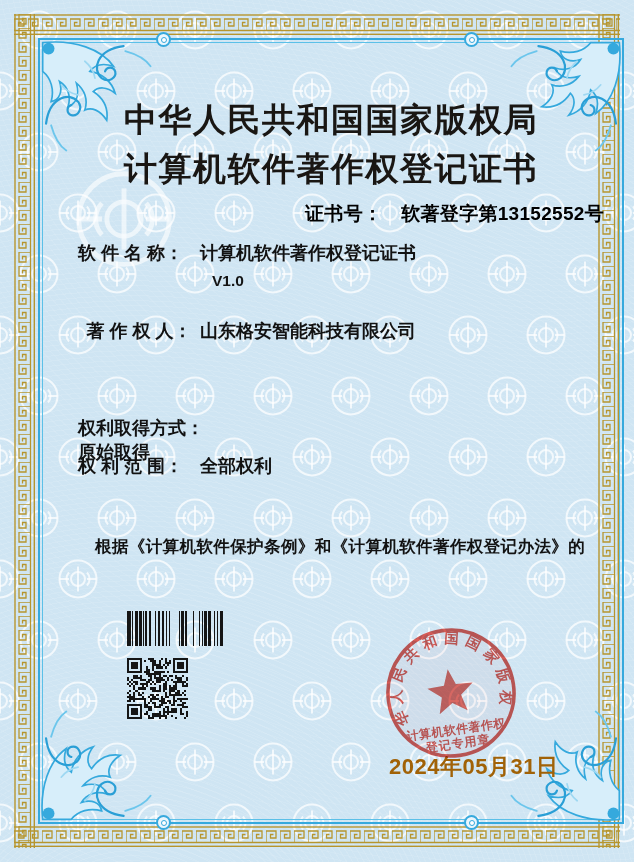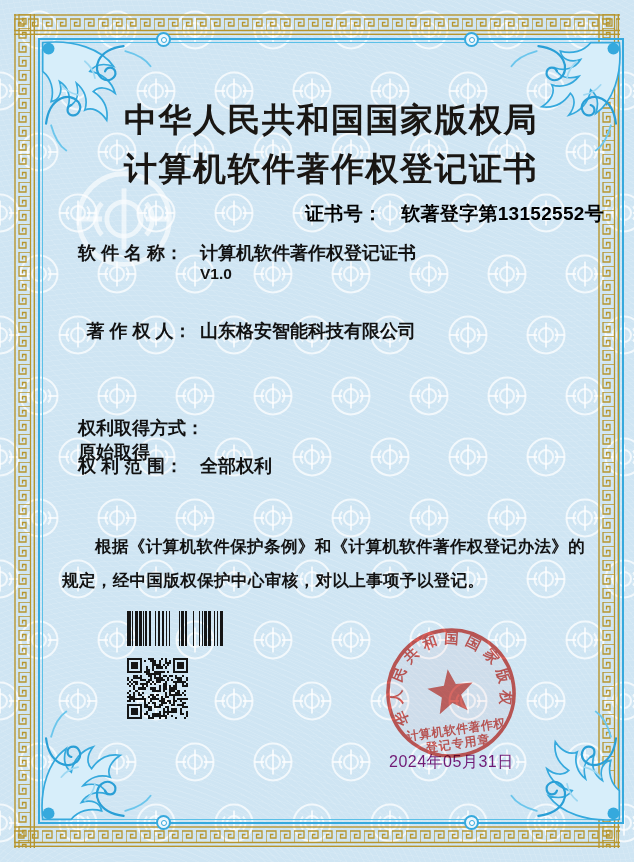--- a/index.html
+++ b/index.html
@@ -34,31 +34,31 @@
 
   .title{position:absolute;top:96px;left:0;right:0;text-align:center;z-index:3;
     font-family:"Liberation Serif", serif;font-weight:bold;font-size:33px;
     line-height:49px;color:#191613;letter-spacing:1.5px;}
   .certno{position:absolute;top:201px;right:58px;z-index:3;
     font-size:19px;font-weight:bold;letter-spacing:.3px;display:flex;gap:19px;color:#000000;}
 
   .row{position:absolute;left:78px;z-index:3;display:flex;
     font-size:18px;font-weight:bold;color:#121212;white-space:nowrap;}
   .row .lab{width:122px;flex:none;}
-  .subvalue{position:absolute;left:200px;z-index:3;font-size:15.5px;font-weight:bold;}
+  .subvalue{position:absolute;left:212px;z-index:3;font-size:15.5px;font-weight:bold;margin-top:7px;}
   .stmt{position:absolute;left:62px;width:520px;z-index:3;white-space:nowrap;
     font-size:16.5px;font-weight:bold;letter-spacing:.4px;color:#121212;}
   .stmt.indent{padding-left:33px;}
 
   .barcode{position:absolute;left:127px;top:611px;width:96px;height:35px;z-index:3;}
   .qr{position:absolute;left:127px;top:658px;width:61px;height:61px;z-index:3;}
   .barcode svg,.qr svg{width:100%;height:100%;display:block;}
 
   .date{position:absolute;left:389px;top:752px;z-index:3;
-    font-size:16px;font-weight:normal;letter-spacing:.5px;color:#701a75;}
+    font-size:22px;font-weight:bold;letter-spacing:.5px;color:#a16207;}
   .seal{position:absolute;left:383px;top:625px;width:136px;height:136px;z-index:4;
     transform:rotate(-8deg);mix-blend-mode:multiply;opacity:.92;}
   .seal svg{width:100%;height:100%;display:block;}
   .seal text{font-family:"Liberation Sans", sans-serif;font-weight:bold;}
 </style>
 </head>
 <body>
 
 <div class="page">
 
@@ -176,21 +176,20 @@
     <span class="val">原始取得</span>
   </div>
 
   <div class="row" style="top:454px;">
     <span class="lab">权 利 范 围：</span>
     <span class="val">全部权利</span>
   </div>
 
 
   <div class="stmt indent" style="top:536px;">根据《计算机软件保护条例》和《计算机软件著作权登记办法》的</div>
-  <div class="stmt" style="top:570px;">规定，经中国版权保护中心审核，对以上事项予以登记。</div>
 
   <div class="barcode">
     <svg id="barcode-svg" viewBox="0 0 96 35" preserveAspectRatio="none" shape-rendering="crispEdges">
         <rect x="0" y="0" width="3.5" height="35" fill="#151515"></rect>
         <rect x="5" y="0" width="1.2" height="35" fill="#151515"></rect>
         <rect x="8" y="0" width="2.7" height="35" fill="#151515"></rect>
         <rect x="12.12261147528077" y="0" width="2.7" height="35" fill="#151515"></rect>
         <rect x="16.20106530245443" y="0" width="0.9" height="35" fill="#151515"></rect>
         <rect x="18.32270760611757" y="0" width="1.8" height="35" fill="#151515"></rect>
         <rect x="21.93646421555265" y="0" width="1.8" height="35" fill="#151515"></rect>

